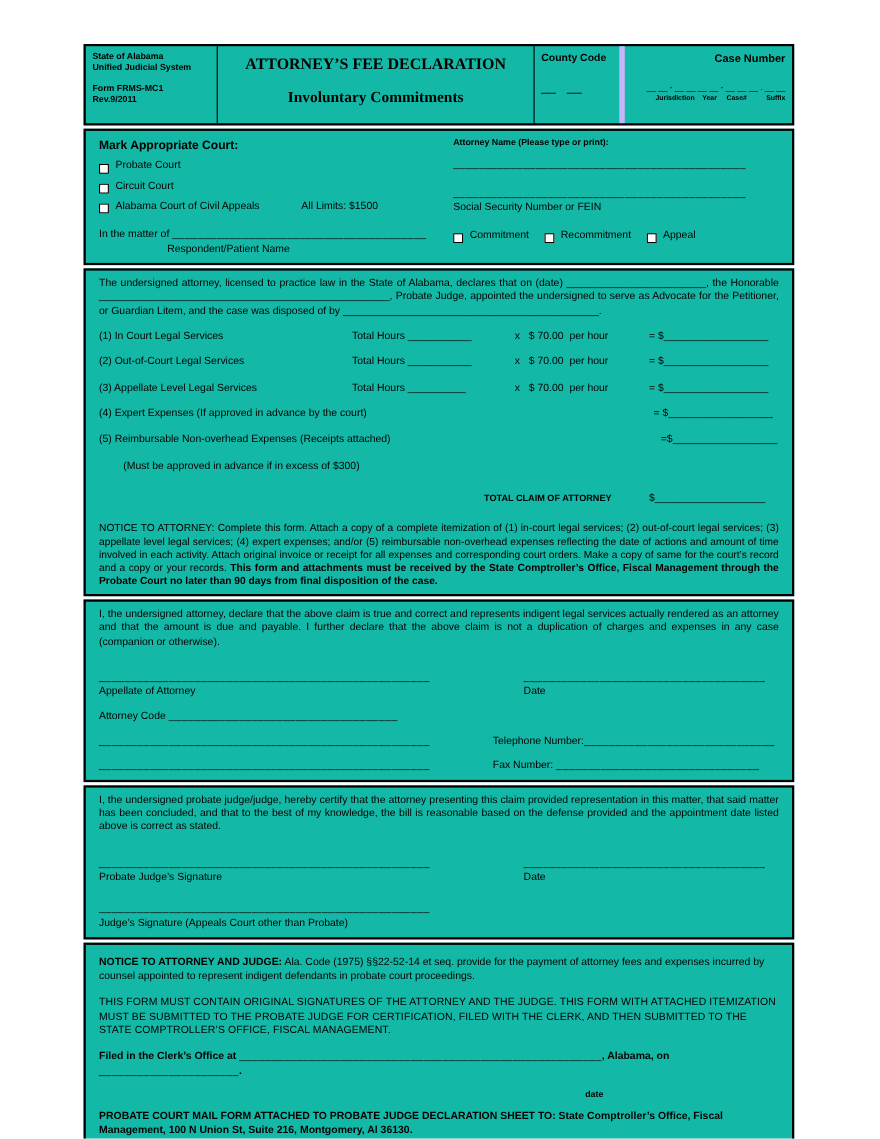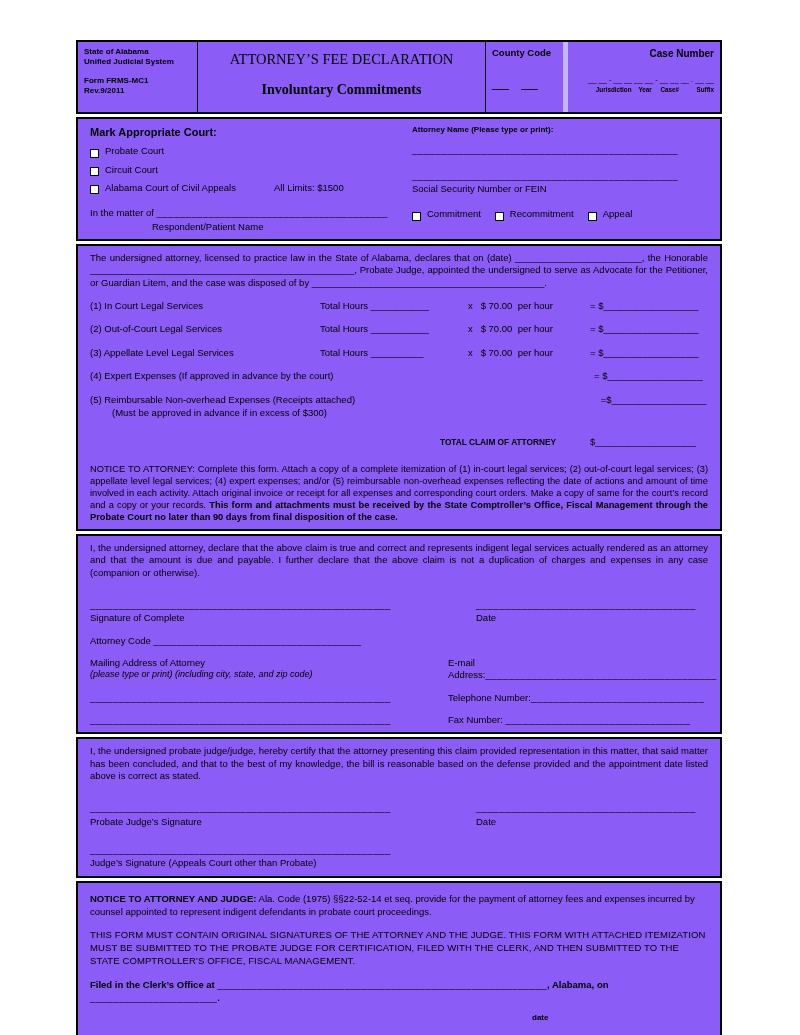--- a/index.html
+++ b/index.html
@@ -1,33 +1,33 @@
 <!DOCTYPE html>
 <html><head>
 <meta charset="utf-8">
 <style>
   *{margin:0;padding:0;box-sizing:border-box}
   html,body{background:#fff}
   body{width:800px;height:1035px;position:relative;font-family:"Liberation Sans",sans-serif;color:#000;overflow:hidden}
   #form{position:absolute;left:76px;top:40px;width:646px}
-  .box{border:2px solid #000;margin-bottom:3px;padding:6px 12px;font-size:9.5px;line-height:1.3;background:#8b5cf6}
+  .box{border:2px solid #000;margin-bottom:3px;padding:6px 12px;font-size:9.5px;line-height:1.3;background:#14b8a6}
   .b{font-weight:bold}
   .blank{letter-spacing:.5px}
 
   
   .hdr{display:flex;padding:0;min-height:74px}
   .h-cell{padding:5px 6px}
   .h-org{width:120px;border-right:1px solid #000;font-size:8px;font-weight:bold;line-height:1.25}
   .h-org .gap{margin-top:9px}
   .h-title{flex:1;border-right:1px solid #000;text-align:center;font-family:"Liberation Serif","DejaVu Serif",serif}
-  .h-title .t1{font-size:14.5px;font-weight:normal;margin-top:3px}
+  .h-title .t1{font-size:14.5px;font-weight:bold;margin-top:3px}
   .h-title .t2{font-size:14px;font-weight:bold;margin-top:12px}
   .h-county{width:82px;border-right:5px solid #c4b5fd;text-align:left}
   .h-county .lab{font-size:9.5px;font-weight:bold;line-height:1.2}
-  .h-county .blanks{margin-top:14px;font-size:15px;white-space:pre}
+  .h-county .blanks{margin-top:14px;font-size:12px;white-space:pre}
   .h-case{width:152px;text-align:right}
   .h-case .lab{font-size:10px;font-weight:bold}
   .h-case .blanks{margin-top:15px;font-size:7.5px;white-space:pre}
   .h-case .subs{margin-top:1px;font-size:6.3px;font-weight:bold;white-space:pre}
 
   
   .s1-top{display:flex}
   .s1-left{flex:1}
   .s1-head{font-size:11px;font-weight:bold}
   .chk-row{margin-top:6px;display:flex;align-items:flex-end}
@@ -44,21 +44,21 @@
   .s1-types{width:296px;display:flex;align-items:flex-start;padding-top:1px}
   .s1-types .chk-inline{display:flex;align-items:flex-end;margin-right:14px}
 
   
   .para{text-align:justify}
   .fee-row{display:flex;margin-top:11px;align-items:flex-end}
   .fee-label{flex:1;white-space:nowrap}
   .fee-hours{width:148px;white-space:pre}
   .fee-rate{width:122px;white-space:pre}
   .fee-eq{width:118px;white-space:pre}
-  .fee-sub{margin-left:22px;margin-top:1px}
+  .fee-sub{margin-left:22px;margin-top:12px}
   .total-row{display:flex;margin-top:17px;align-items:baseline}
   .total-row .spacer{flex:1}
   .total-lab{font-size:8.3px;font-weight:bold;margin-right:34px}
   .notice{margin-top:14px;text-align:justify;font-size:9.3px}
 
   
   .sig-row{display:flex;margin-top:20px}
   .sig-left{flex:1}
   .sig-right{width:232px}
   .sig-lab{margin-top:1px}
@@ -193,45 +193,36 @@
 
     <p class="notice"><span>NOTICE TO ATTORNEY: Complete this form. Attach a copy of a complete itemization of (1) in-court legal services; (2) out-of-court legal services; (3) appellate level legal services; (4) expert expenses; and/or (5) reimbursable non-overhead expenses reflecting the date of actions and amount of time involved in each activity. Attach original invoice or receipt for all expenses and corresponding court orders.  Make a copy of same for the court’s record and a copy or your records.  </span><span class="b">This form and attachments must be received by the State Comptroller’s Office, Fiscal Management through the Probate Court no later than 90 days from final disposition of the case.</span></p>
   </div>
 
   <div class="box">
     <p class="para">I, the undersigned attorney, declare that the above claim is true and correct and represents indigent legal services actually rendered as an attorney and that the amount is due and payable. I further declare that the above claim is not a duplication of charges and expenses in any case (companion or otherwise).</p>
 
     <div class="sig-row">
       <div class="sig-left">
         <div class="blank">____________________________________________________</div>
-        <div class="sig-lab">Signature of Complete</div>
+        <div class="sig-lab">Appellate of Attorney</div>
       </div>
       <div class="sig-right">
         <div class="blank">______________________________________</div>
         <div class="sig-lab">Date</div>
       </div>
     </div>
 
     <div class="row2">
       <div class="c-left">
         <span>Attorney Code</span>
         <span class="blank">____________________________________</span>
       </div>
       <div class="c-right"></div>
     </div>
 
-    <div class="row2">
-      <div class="c-left">
-        <div>Mailing Address of Attorney</div>
-        <div class="ital">(please type or print) (including city, state, and zip code)</div>
-      </div>
-      <div class="c-right">
-        <span>E-mail Address:</span><span class="blank">________________________________________</span>
-      </div>
-    </div>
 
     <div class="row2">
       <div class="c-left">
         <span class="blank">____________________________________________________</span>
       </div>
       <div class="c-right">
         <span>Telephone Number:</span><span class="blank">______________________________</span>
       </div>
     </div>
 

